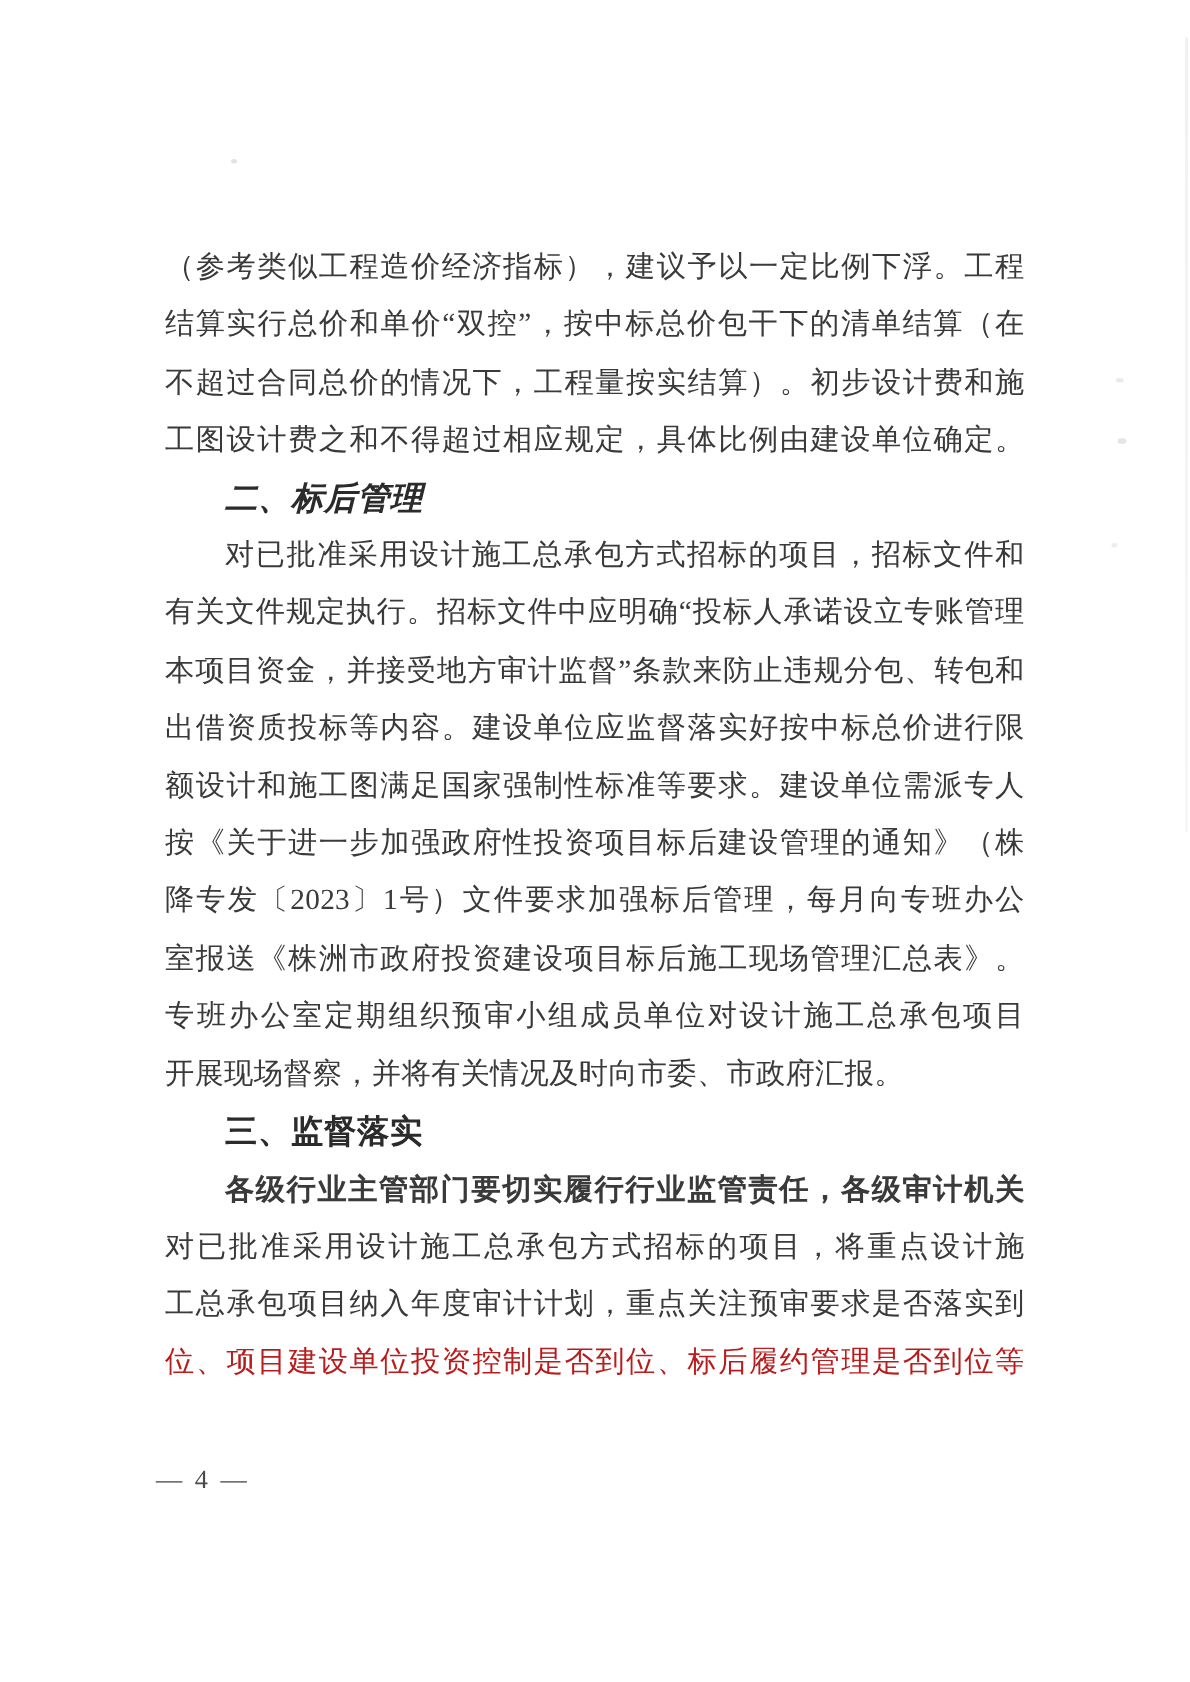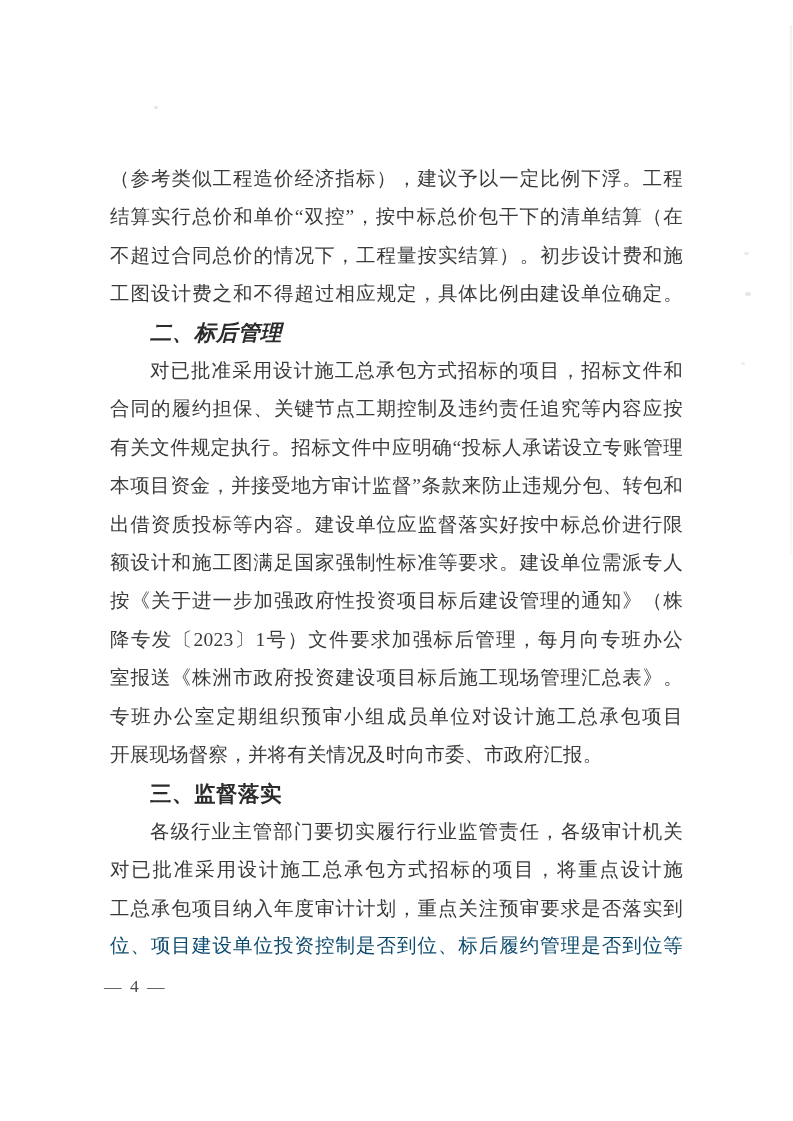--- a/index.html
+++ b/index.html
@@ -79,35 +79,34 @@
 <body>
 
 <div class="page">
   <div class="text-block">
       <div class="line justify" style="color: rgb(58, 58, 58);">（参考类似工程造价经济指标），建议予以一定比例下浮。工程</div>
       <div class="line justify" style="color: rgb(58, 58, 58);">结算实行总价和单价“双控”，按中标总价包干下的清单结算（在</div>
       <div class="line justify" style="color: rgb(58, 58, 58);">不超过合同总价的情况下，工程量按实结算）。初步设计费和施</div>
       <div class="line justify" style="color: rgb(58, 58, 58);">工图设计费之和不得超过相应规定，具体比例由建设单位确定。</div>
       <div class="line heading indent" style="color: rgb(43, 43, 43); font-style: italic;">二、标后管理</div>
       <div class="line indent justify" style="color: rgb(58, 58, 58);">对已批准采用设计施工总承包方式招标的项目，招标文件和</div>
-      <div class="line justify" style="color: rgb(58, 58, 58);">合同的履约担保、关键节点工期控制及违约责任追究等内容应按</div>
       <div class="line justify" style="color: rgb(58, 58, 58);">有关文件规定执行。招标文件中应明确“投标人承诺设立专账管理</div>
       <div class="line justify" style="color: rgb(58, 58, 58);">本项目资金，并接受地方审计监督”条款来防止违规分包、转包和</div>
       <div class="line justify" style="color: rgb(58, 58, 58);">出借资质投标等内容。建设单位应监督落实好按中标总价进行限</div>
       <div class="line justify" style="color: rgb(58, 58, 58);">额设计和施工图满足国家强制性标准等要求。建设单位需派专人</div>
       <div class="line justify" style="color: rgb(58, 58, 58);">按《关于进一步加强政府性投资项目标后建设管理的通知》（株</div>
       <div class="line justify" style="color: rgb(58, 58, 58);">降专发〔2023〕1号）文件要求加强标后管理，每月向专班办公</div>
       <div class="line justify" style="color: rgb(58, 58, 58);">室报送《株洲市政府投资建设项目标后施工现场管理汇总表》。</div>
       <div class="line justify" style="color: rgb(58, 58, 58);">专班办公室定期组织预审小组成员单位对设计施工总承包项目</div>
       <div class="line" style="color: rgb(58, 58, 58);">开展现场督察，并将有关情况及时向市委、市政府汇报。</div>
       <div class="line heading indent" style="color: rgb(43, 43, 43);">三、监督落实</div>
-      <div class="line indent justify" style="color: rgb(58, 58, 58);">各级行业主管部门要切实履行行业监管责任，各级审计机关</div>
+      <div class="line indent justify" style="color: rgb(58, 58, 58); font-weight: bold;">各级行业主管部门要切实履行行业监管责任，各级审计机关</div>
       <div class="line justify" style="color: rgb(58, 58, 58);">对已批准采用设计施工总承包方式招标的项目，将重点设计施</div>
       <div class="line justify" style="color: rgb(58, 58, 58);">工总承包项目纳入年度审计计划，重点关注预审要求是否落实到</div>
-      <div class="line justify" style="color: #0c4a6e; font-family: Liberation Mono, monospace;">位、项目建设单位投资控制是否到位、标后履约管理是否到位等</div>
+      <div class="line justify" style="color: #b91c1c;">位、项目建设单位投资控制是否到位、标后履约管理是否到位等</div>
     </div>
   <div class="page-number">— 4 —</div>
   <div class="speck s1"></div>
   <div class="speck s2"></div>
   <div class="speck s3"></div>
   <div class="speck s4"></div>
   <div class="edge-artifact"></div>
 </div>
 
 </body></html>

